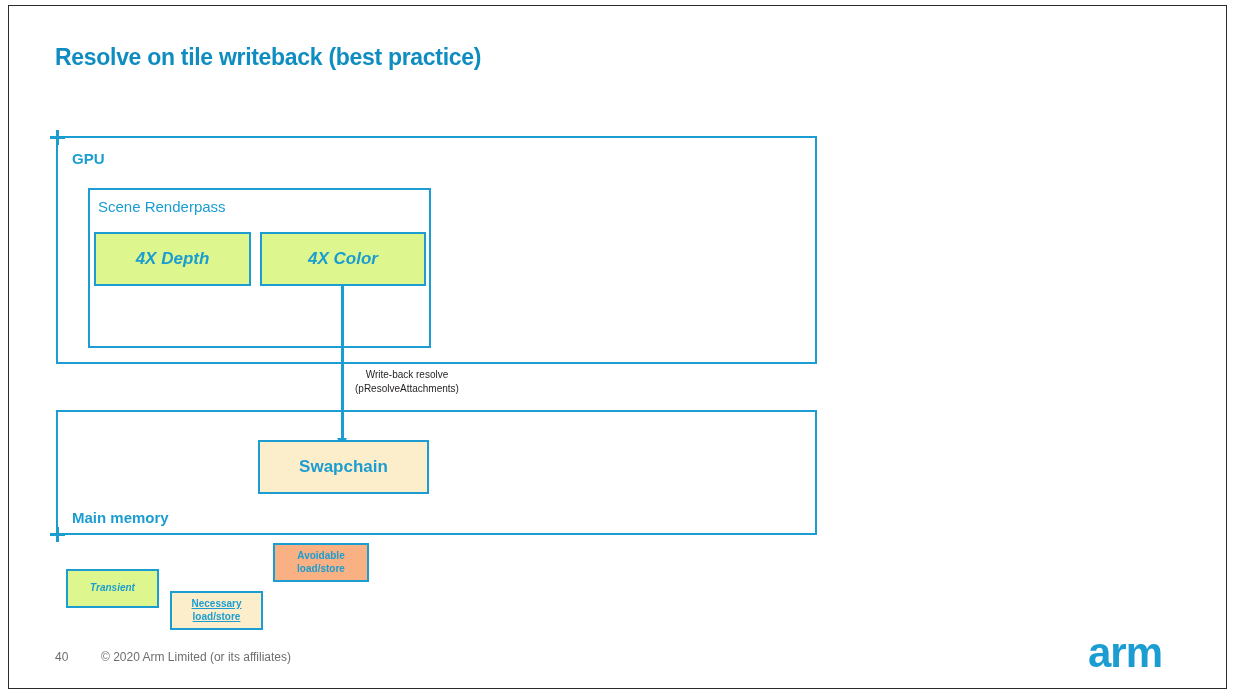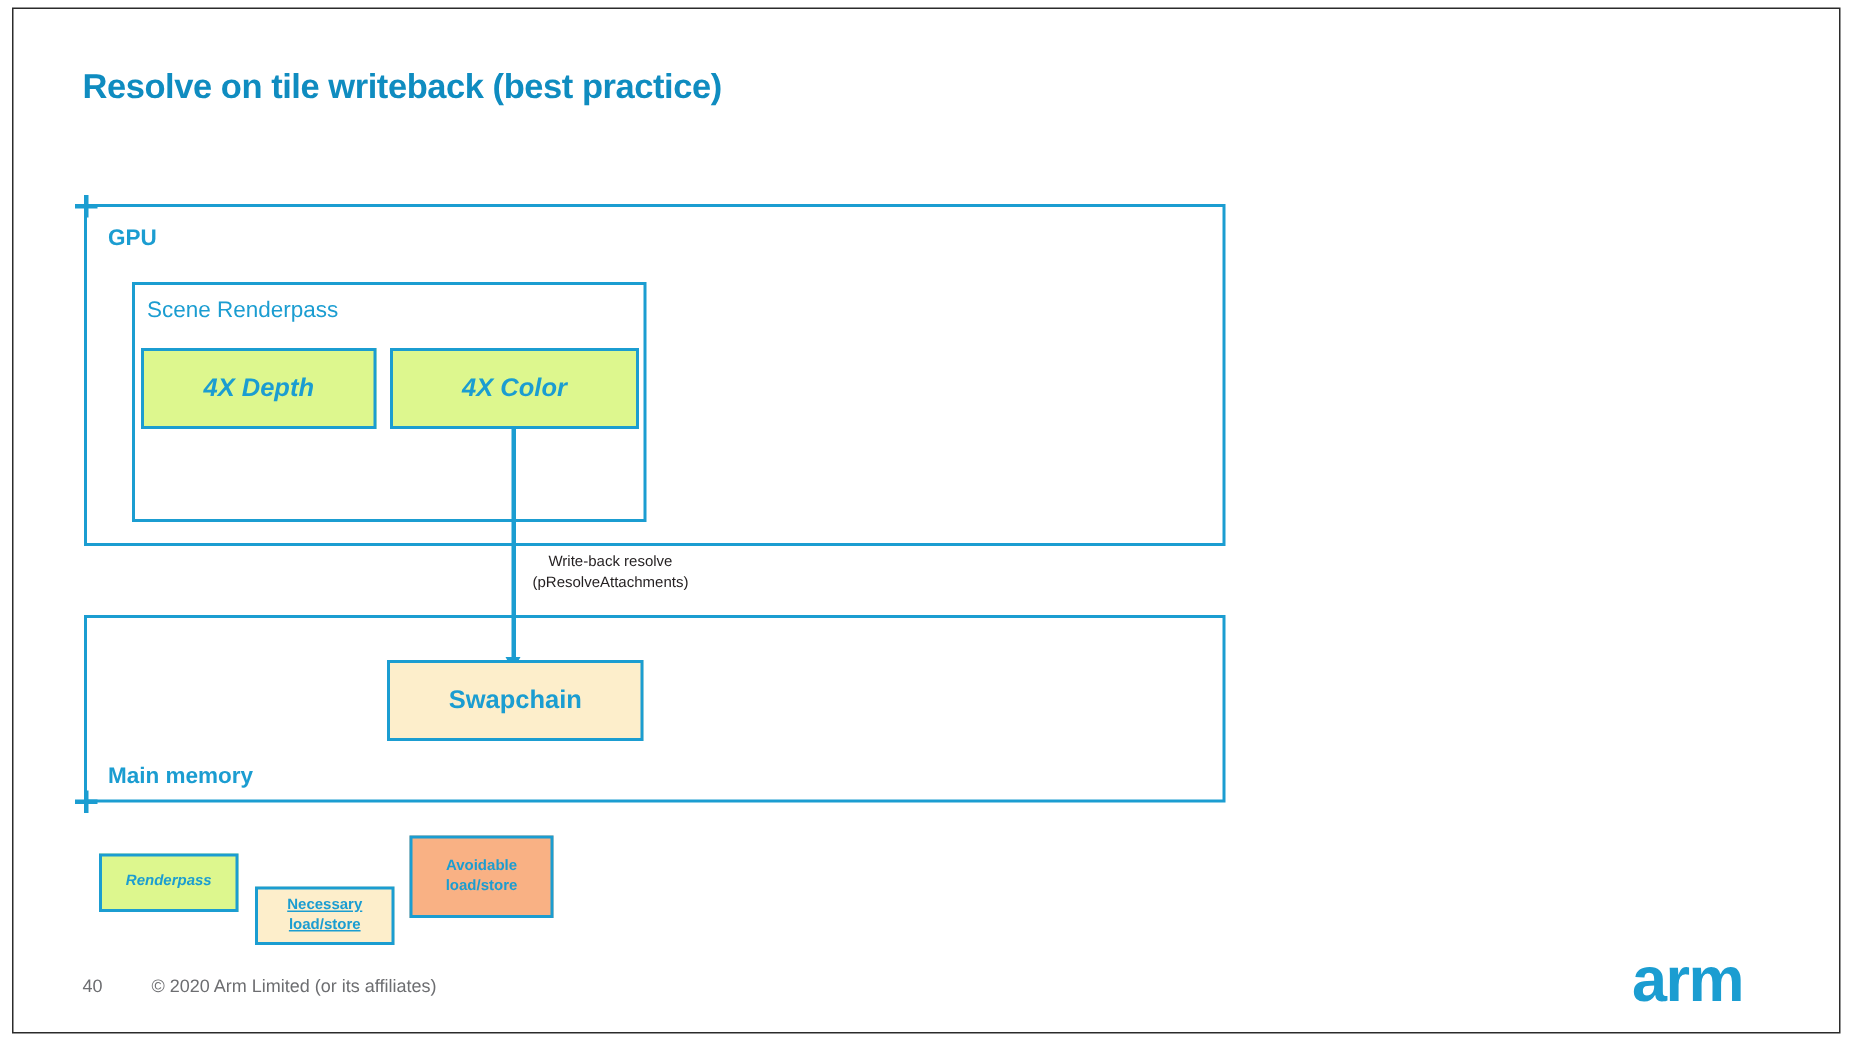--- a/index.html
+++ b/index.html
@@ -179,24 +179,24 @@
     <div>Write-back resolve</div>
     <div>(pResolveAttachments)</div>
   </div>
 
   <div class="region-box" style="left:47px; top:404px; width:761px; height:125px;"></div>
   <div class="cross" style="left:41px; top:521px;"></div>
   <div class="region-label" style="left:63px; top:503px;">Main memory</div>
 
   <div class="res-block fill-necessary" style="left:249px; top:434px; width:171px; height:54px;text-align:right;">Swapchain</div>
 
-  <div class="legend-item fill-transient" style="left:57px; top:563px; width:93px; height:39px;">Renderpass</div>
+  <div class="legend-item fill-transient" style="left:57px; top:563px; width:93px; height:39px;">Transient</div>
   <div class="legend-item fill-necessary" style="left:161px; top:585px; width:93px; height:39px;text-decoration:underline;">Necessary
 load/store</div>
-  <div class="legend-item fill-avoidable" style="left:264px; top:551px; width:96px; height:55px;">Avoidable
+  <div class="legend-item fill-avoidable" style="left:264px; top:537px; width:96px; height:39px;">Avoidable
 load/store</div>
 
   <div class="footer-page">40</div>
   <div class="footer-copy">© 2020 Arm Limited (or its affiliates)</div>
 
   <svg class="arm-logo" viewBox="0 0 110 45" aria-hidden="true">
     <text x="0" y="36" font-family="Liberation Sans, sans-serif" font-size="42" font-weight="bold" fill="#1b9dd1" letter-spacing="-1">arm</text>
   </svg>
 
 </div>

